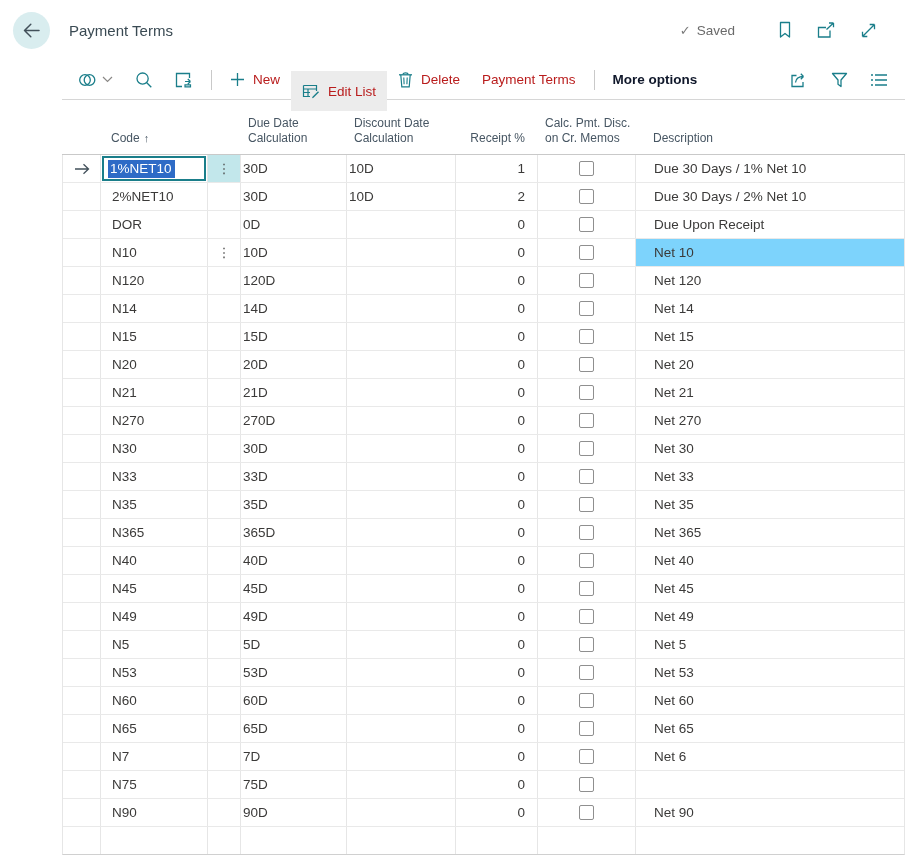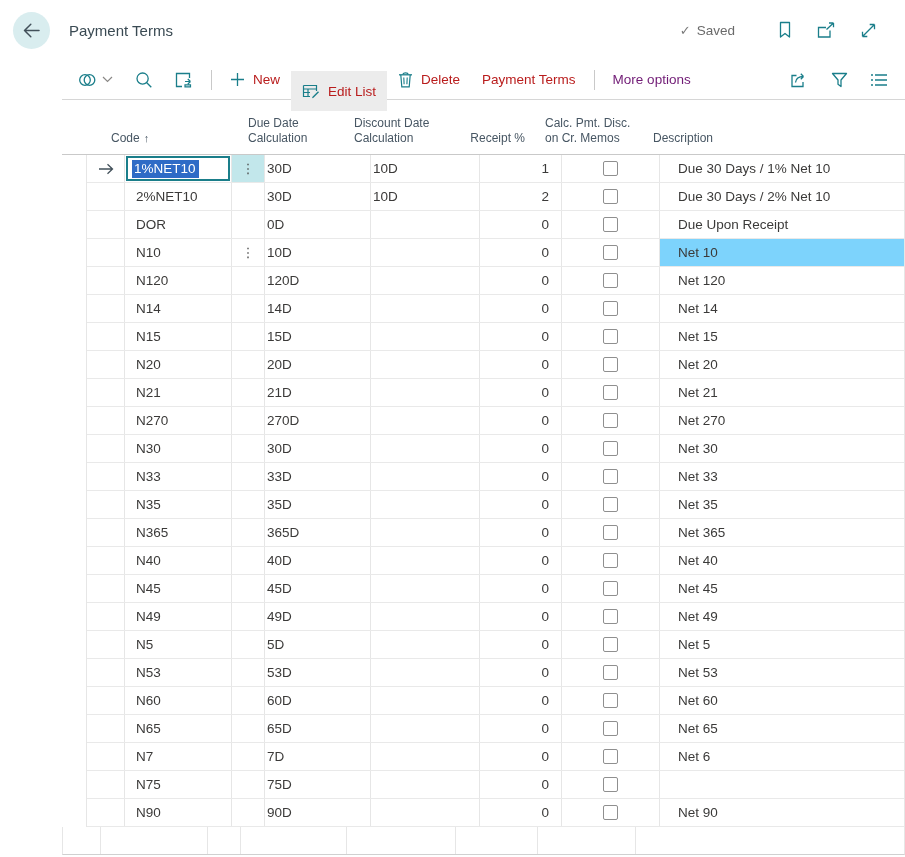--- a/index.html
+++ b/index.html
@@ -25,40 +25,40 @@
   .toolbar {
     margin-left:62px; height:40px; border-bottom:1px solid #d6d6d6;
     display:flex; align-items:center; padding:0 6px 0 4px;
   }
   .tb-icon { background:none; border:none; height:40px; padding:0 11px; display:flex; align-items:center; gap:4px; cursor:pointer; }
   .tb-btn {
     background:none; border:none; height:40px; padding:0 11px; display:flex; align-items:center; gap:8px;
     font-family:"Liberation Sans", sans-serif; font-size:13.5px; color:#b91c1c; cursor:pointer; white-space:nowrap;
   }
   .tb-btn.selected { background:#ececec;margin-top:23px; }
-  .tb-btn.muted { color:#701a75; }
+  .tb-btn.muted { color:#0f172a;font-weight:bold; }
   .tb-divider { width:1px; height:20px; background:#c9c9c9; margin:0 7px; }
   .tb-spacer { flex:1; }
 
   
   .grid { margin-left:62px; --cols: 38px 107px 33px 106px 109px 82px 98px 1fr; }
   .ghead {
     display:grid; grid-template-columns:var(--cols); height:55px; align-items:end;
     border-bottom:1px solid #c9c9c9; color:#475663; font-size:12px; line-height:1.3;
   }
   .hc { padding-bottom:7px; }
   .hc-code { grid-column:2; padding-left:11px; }
   .hc-due { grid-column:4; padding-left:8px; }
   .hc-ddate { grid-column:5; padding-left:8px; }
   .hc-pct { grid-column:6; text-align:right; padding-right:12px; }
   .hc-calc { grid-column:7; padding-left:8px; }
   .hc-desc { grid-column:8; padding-left:18px; }
   .sort-icon::before { content:"\2191"; margin-left:4px; font-size:11px; }
 
-  .gbody { border-left:1px solid #e6e6e6; border-right:1px solid #e6e6e6;margin-left:24px; }
+  .gbody { border-left:1px solid #e6e6e6; border-right:1px solid #e6e6e6; }
   .row { display:grid; grid-template-columns:var(--cols); height:28px; border-bottom:1px solid #e9e9e9; background:#fff; }
   .cell { display:flex; align-items:center; font-size:13.5px; color:#3b3a39; border-right:1px solid #e6e6e6; overflow:hidden; white-space:nowrap; }
   .cell.desc { border-right:none; padding-left:18px; }
   .cell.sel { justify-content:center; }
   .cell.code { padding:0; }
   .cell.dots { justify-content:center; }
   .cell.due, .cell.ddate { padding-left:2px; }
   .cell.pct { justify-content:flex-end; padding-right:12px; }
   .cell.chk { justify-content:center; }
 

